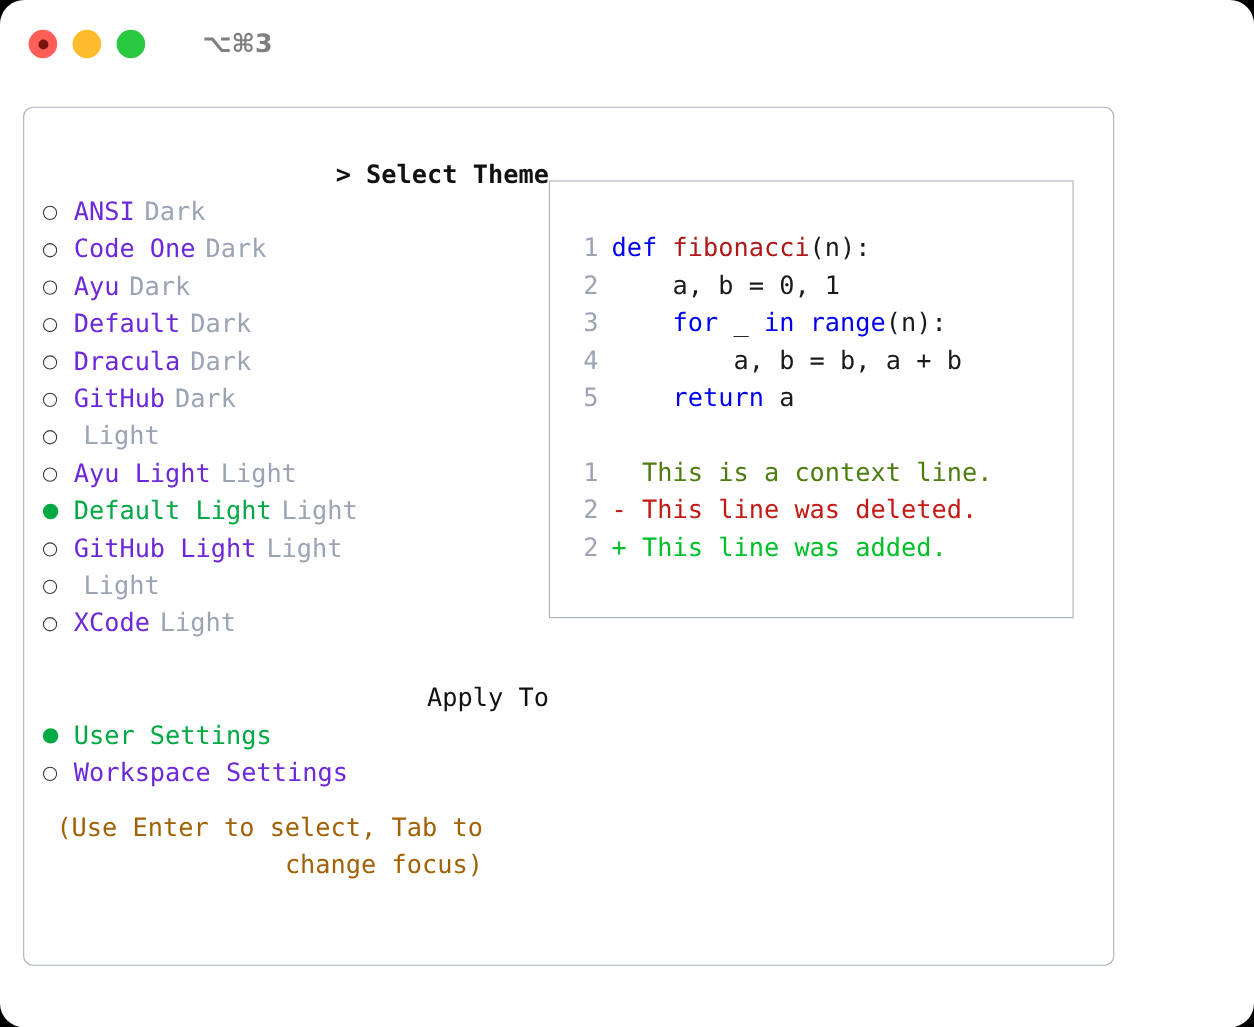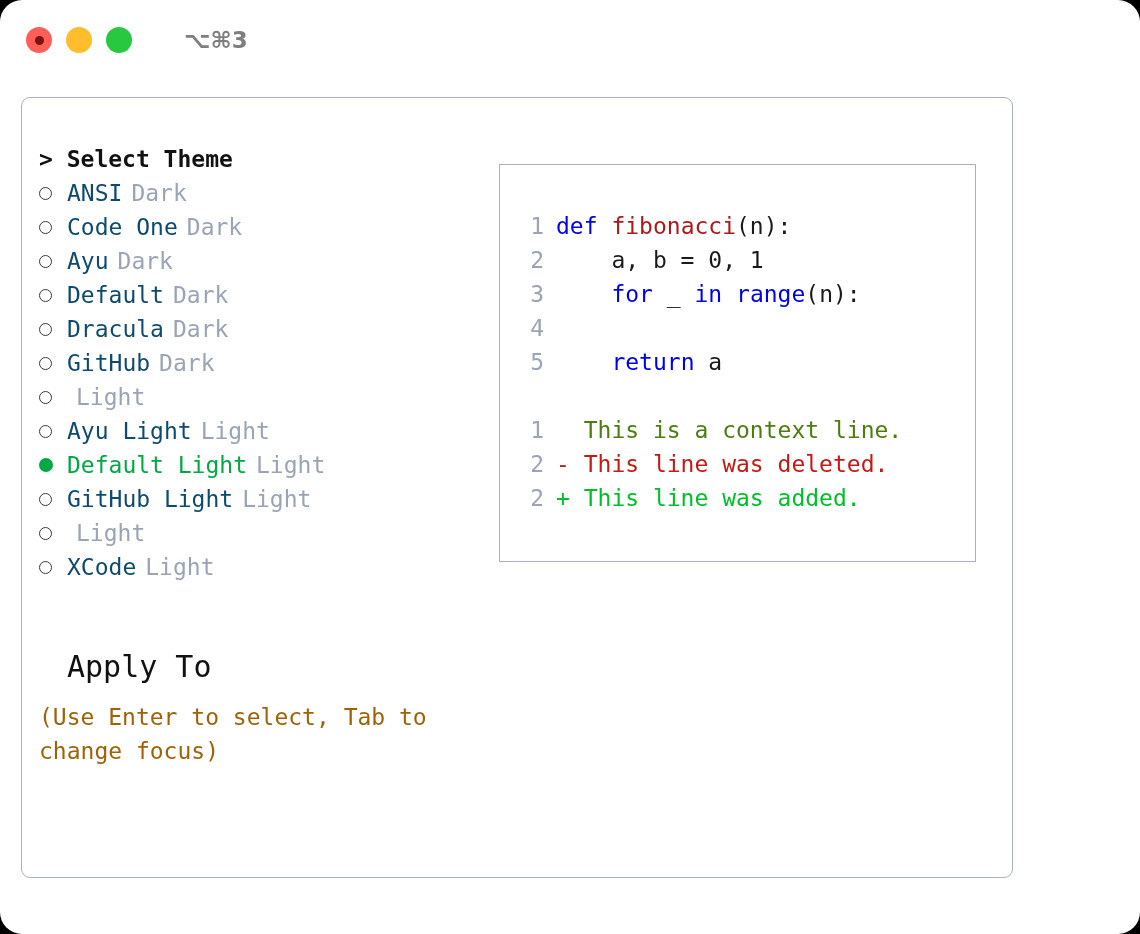--- a/index.html
+++ b/index.html
@@ -72,41 +72,40 @@
     border: 1px solid #a9b2c0;
     border-radius: 9px;
     box-sizing: border-box;
     background: #ffffff;
   }
 
   #columns {
     display: flex;
     padding: 44px 0 0 17px;
   }
-  #left-col  { width: 460px; flex: none; }
+  #left-col  { width: 460px; flex: none; text-align: right; }
   #right-col { flex: 1; }
 
   
   .section-title {
     font-size: 23px;
     font-weight: bold;
     color: #111111;
     height: 34px;
     line-height: 34px;
     white-space: pre;
   }
 
   .sub-title {
-    font-size: 30px;
+    font-size: 23px;
     color: #111111;
     height: 34px;
     line-height: 34px;
     padding-left: 28px;
     white-space: pre;
-    margin-top: 32px;
   }
 
   .opt-row {
     height: 34px;
     line-height: 34px;
     font-size: 23px;
     color: #1a1a1a;
     white-space: pre;
     display: flex;
     align-items: center;
@@ -123,21 +122,21 @@
     border-radius: 50%;
     border: 1.6px solid #3a3a3a;
     box-sizing: border-box;
   }
   .bullet .dot {
     width: 14px;
     height: 14px;
     border-radius: 50%;
     background: #00a944;
   }
-  .opt-label { color: #0c4a6e; }
+  .opt-label { color: #6d28d9; }
   .opt-row.selected .opt-label { color: #00a944; }
   .opt-tag {
     color: #9aa4b4;
     margin-left: 9px;
   }
 
   .spacer-row { height: 34px; }
 
   #hint {
     margin-top: 16px;
@@ -276,21 +275,29 @@
         <div class="opt-row">
           <span class="bullet"><span class="ring"></span></span>
           <span class="opt-label">XCode</span>
           <span class="opt-tag">Light</span>
         </div>
 
         <div class="spacer-row"></div>
 
         <div class="sub-title">Apply To</div>
 
-
+        <div class="opt-row selected">
+          <span class="bullet"><span class="dot"></span></span>
+          <span class="opt-label">User Settings</span>
+        </div>
+
+        <div class="opt-row">
+          <span class="bullet"><span class="ring"></span></span>
+          <span class="opt-label">Workspace Settings</span>
+        </div>
 
         <div id="hint">(Use Enter to select, Tab to change focus)</div>
       </div>
 
       <div id="right-col">
 
         <div id="preview-box">
 
           <div class="code-line">
             <span class="lineno">1</span>
@@ -302,20 +309,21 @@
             <span class="code-text"><span class="tok-pl">    a, b = 0, 1</span></span>
           </div>
 
           <div class="code-line">
             <span class="lineno">3</span>
             <span class="code-text"><span class="tok-pl">    </span><span class="tok-kw">for</span><span class="tok-pl"> _ </span><span class="tok-kw">in </span><span class="tok-kw">range</span><span class="tok-pl">(n):</span></span>
           </div>
 
           <div class="code-line">
             <span class="lineno">4</span>
+            <span class="code-text"><span class="tok-pl">        a, b = b, a + b</span></span>
           </div>
 
           <div class="code-line">
             <span class="lineno">5</span>
             <span class="code-text"><span class="tok-pl">    </span><span class="tok-kw">return</span><span class="tok-pl"> a</span></span>
           </div>
 
           <div class="blank-line"></div>
 
           <div class="code-line diff-ctx">

